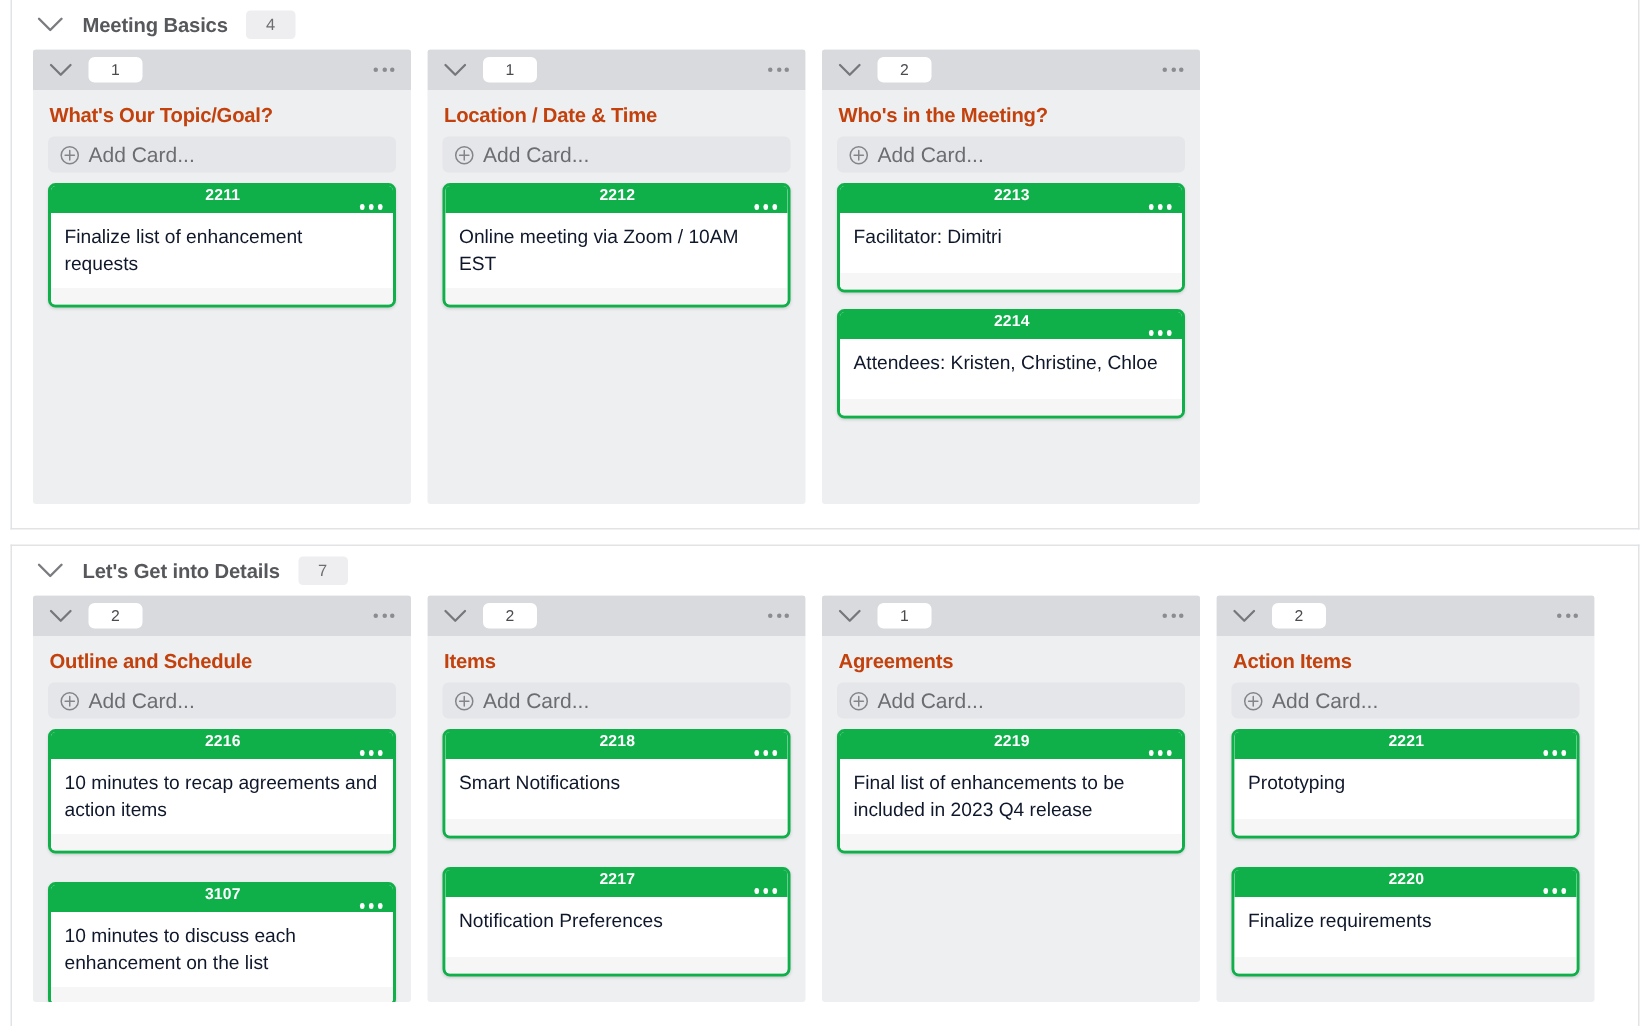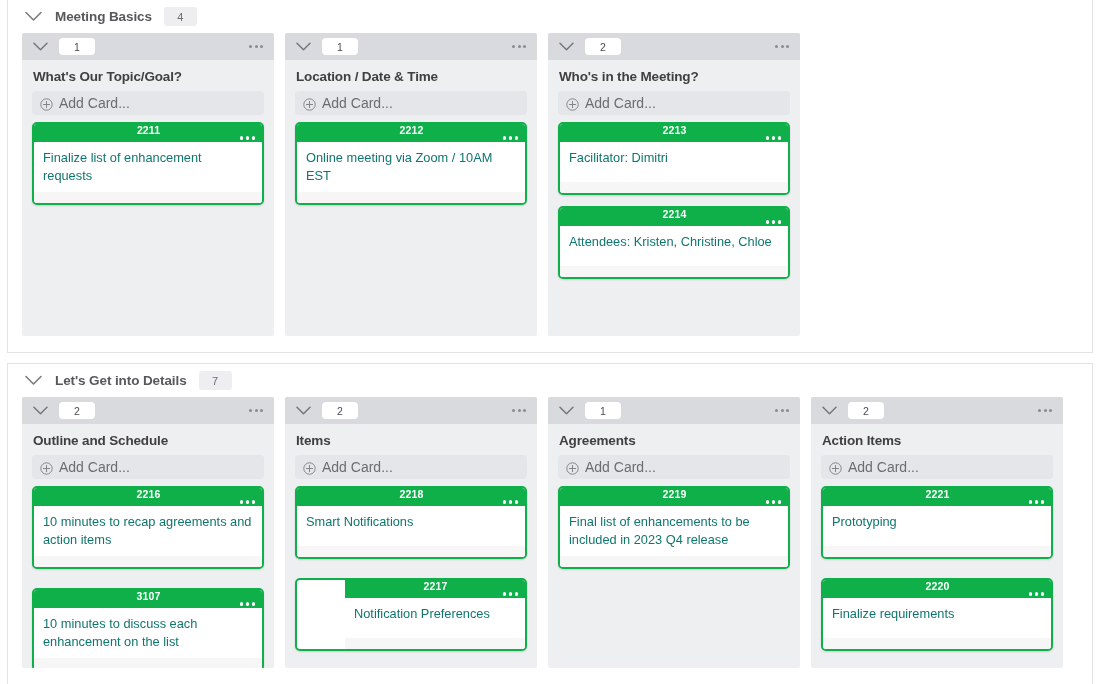--- a/index.html
+++ b/index.html
@@ -136,21 +136,21 @@
   .col-dots i {
     width: 3px; height: 3px;
     border-radius: 50%;
     background: #8b8c90;
     display: block;
   }
 
   .col-title {
     font-size: 13.5px;
     font-weight: bold;
-    color: #404040;
+    color: #c2410c;
     padding: 9px 10px 7px 11px;
     letter-spacing: -0.15px;
     flex: 0 0 auto;
   }
 
   .add-card {
     margin: 0 10px 7px 10px;
     height: 24px;
     background: #e5e6e9;
     border-radius: 4px;
@@ -213,21 +213,21 @@
     background: #ffffff;
     display: block;
   }
   .card-body {
     background: #ffffff;
     padding: 7px 9px 7px 9px;
     min-height: 40px;
   }
   .card-text {
     font-size: 12.8px;
-    color: #0f766e;
+    color: #0f172a;
     line-height: 18px;
   }
   .card-foot {
     height: 11px;
     background: #f6f6f7;
   }
 </style>
 </head>
 <body>
 
@@ -490,21 +490,21 @@
                   <i></i>
                   <i></i>
                   <i></i>
                 </span>
             </div>
             <div class="card-body">
               <div class="card-text">Smart Notifications</div>
             </div>
             <div class="card-foot"></div>
           </div>
-          <div class="card" style="margin-top:19px;padding-left:48px;">
+          <div class="card" style="margin-top:19px;">
             <div class="card-head">
               <span class="card-id">2217</span>
               <span class="card-dots">
                   <i></i>
                   <i></i>
                   <i></i>
                 </span>
             </div>
             <div class="card-body">
               <div class="card-text">Notification Preferences</div>

